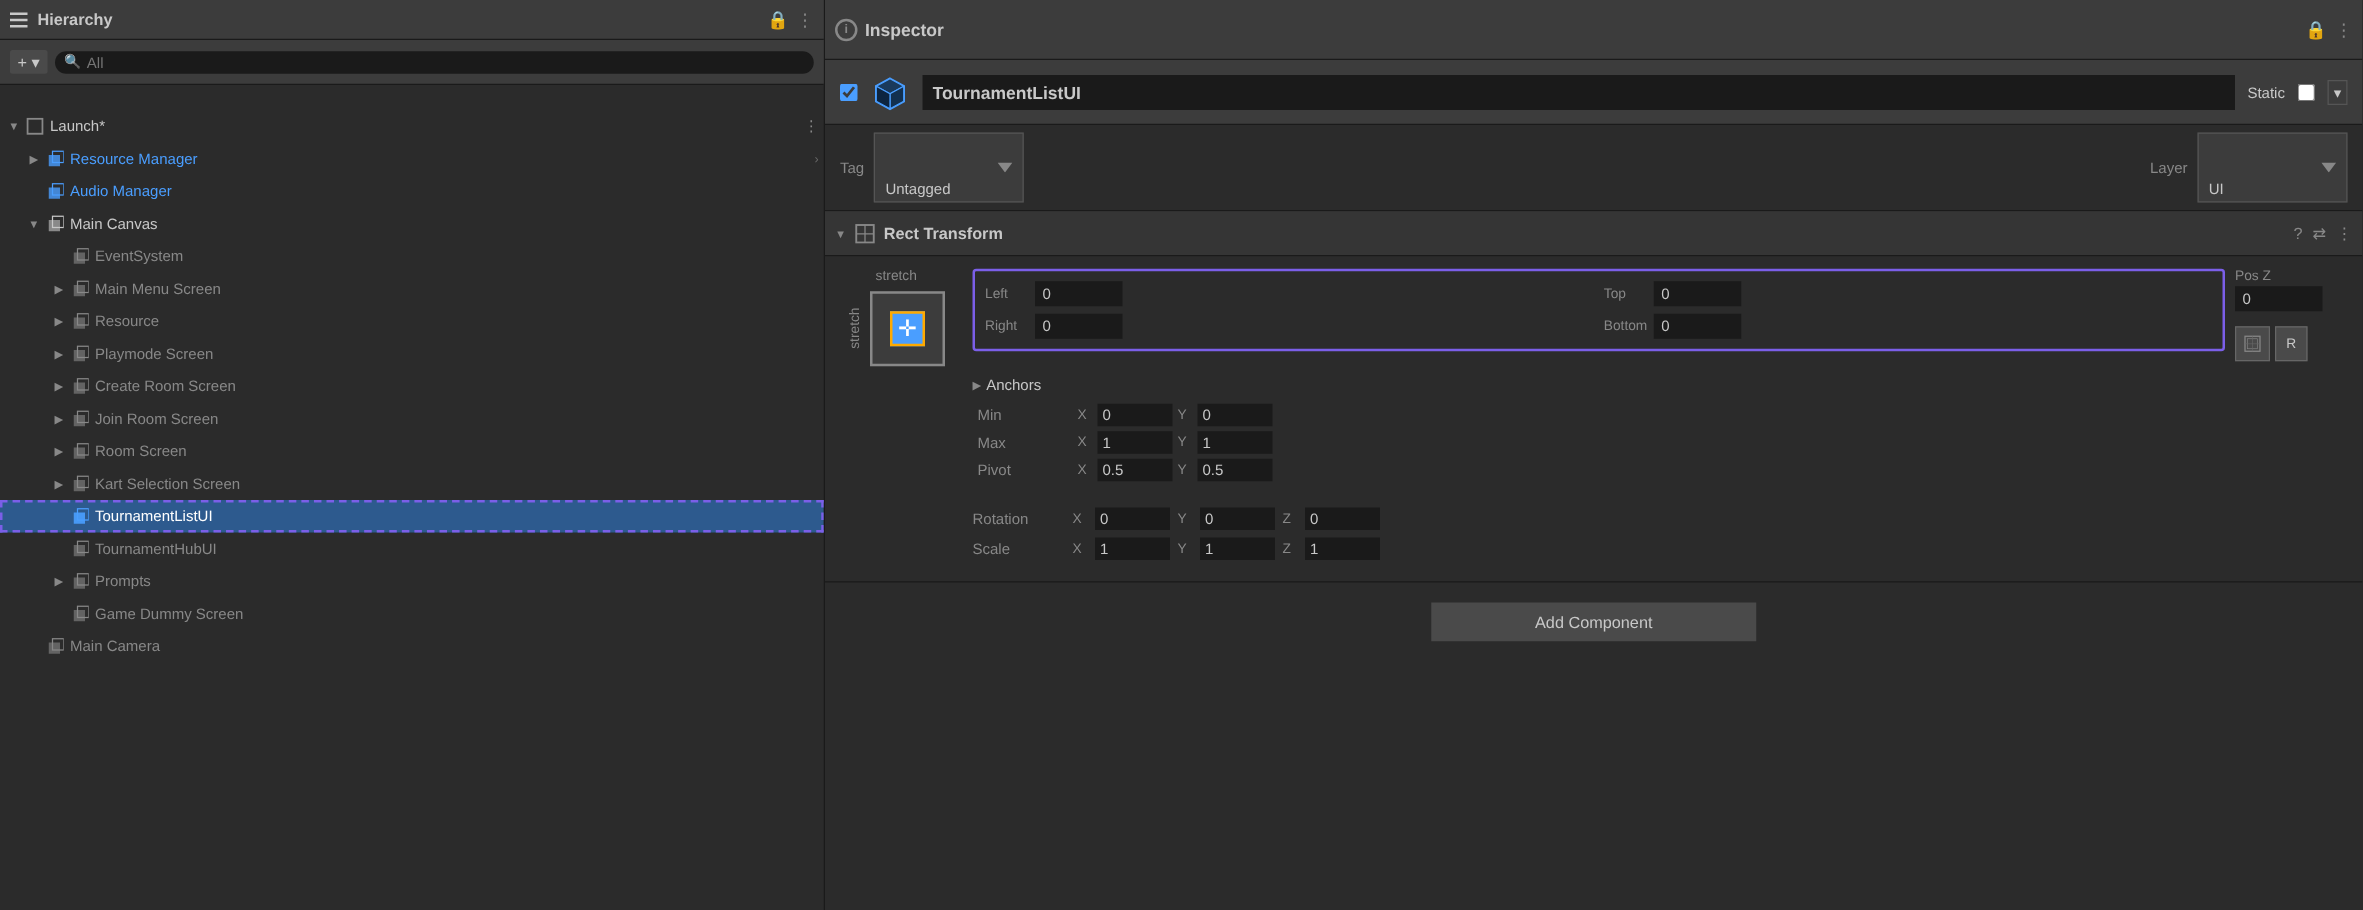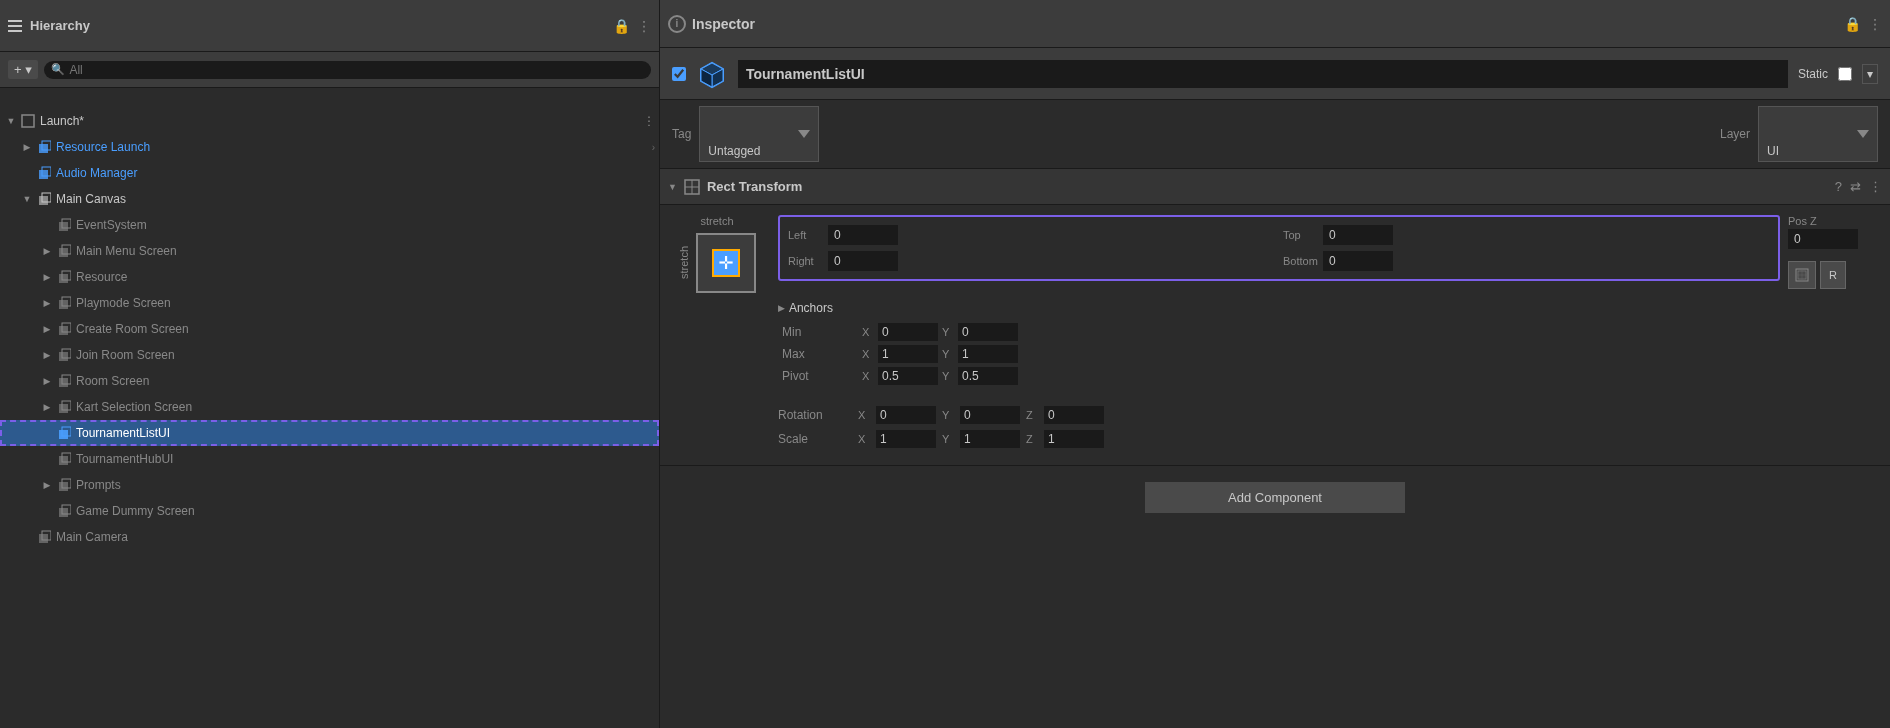--- a/index.html
+++ b/index.html
@@ -19,21 +19,21 @@
       width: 660px;
       height: 100%;
       background: #2b2b2b;
       border-right: 1px solid #1a1a1a;
       display: flex;
       flex-direction: column;
     }
 
     .panel-header {
       background: #3c3c3c;
-      height: 52px;
+      height: 32px;
       display: flex;
       align-items: center;
       padding: 12px 8px;
       border-bottom: 1px solid #1a1a1a;
       justify-content: space-between;
     }
 
     .panel-header-left {
       display: flex;
       align-items: center;
@@ -645,21 +645,21 @@
       </div>
 
       <div class="tree-item indent-1">
         <div class="expand-arrow collapsed"></div>
         <div class="item-icon">
           <svg width="14" height="14" viewBox="0 0 14 14">
             <rect x="2" y="4" width="9" height="9" fill="#4a9eff" opacity="0.8"></rect>
             <rect x="5" y="1" width="9" height="9" fill="none" stroke="#4a9eff" stroke-width="1"></rect>
           </svg>
         </div>
-        <span class="item-label blue">Resource Launch</span>
+        <span class="item-label blue">Resource Manager</span>
         <span class="right-arrow-small">›</span>
       </div>
 
       <div class="tree-item indent-1">
         <div class="expand-arrow none"></div>
         <div class="item-icon">
           <svg width="14" height="14" viewBox="0 0 14 14">
             <rect x="2" y="4" width="9" height="9" fill="#4a9eff" opacity="0.8"></rect>
             <rect x="5" y="1" width="9" height="9" fill="none" stroke="#4a9eff" stroke-width="1"></rect>
           </svg>

